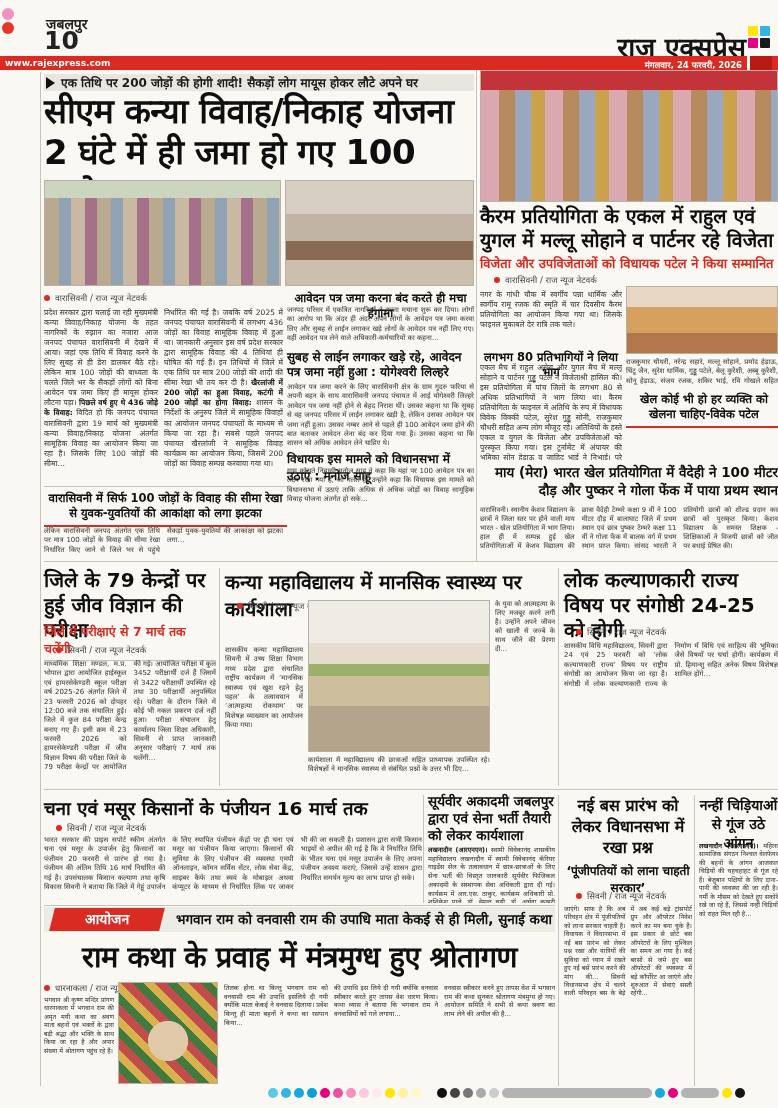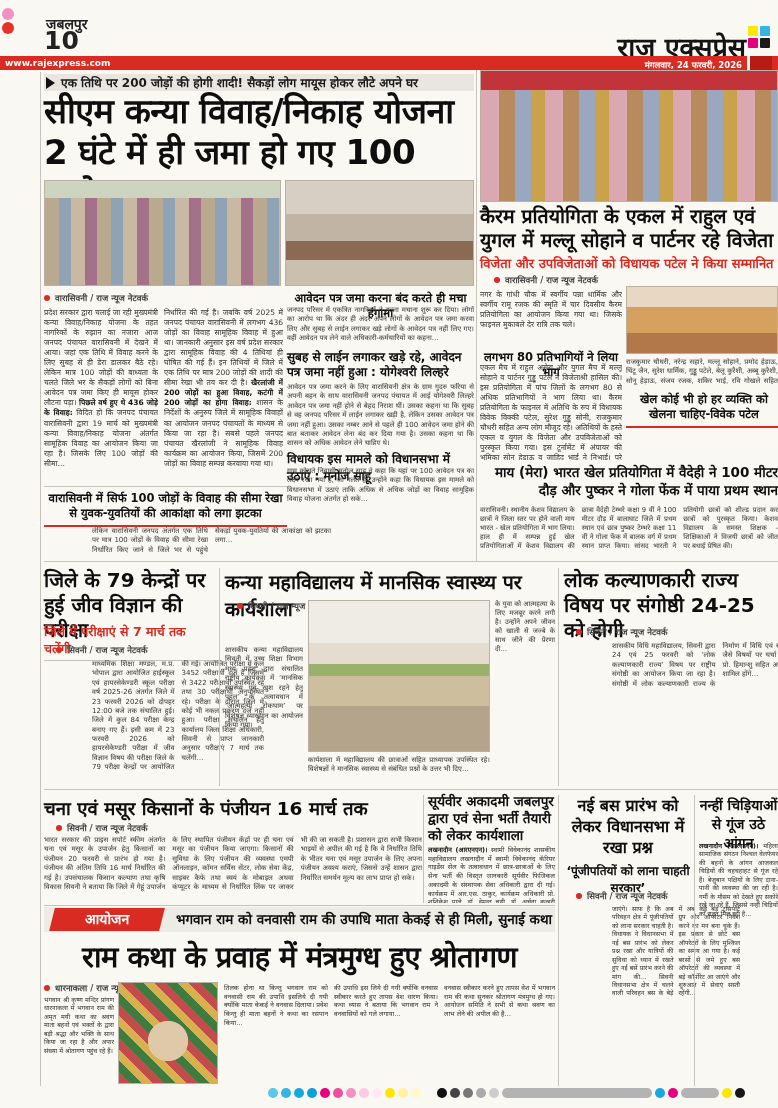--- a/index.html
+++ b/index.html
@@ -19,25 +19,25 @@
   .redtab{right:6px;top:56px;width:22px;height:14px;background:#b71c14;border-left:3px solid #faf8f3;}
   
   .kicker{left:44px;top:74px;width:430px;height:17px;background:#e9e6df;display:flex;align-items:center;gap:6px;
           font-size:12px;font-weight:700;color:#1a1a1a;padding-left:2px;box-sizing:border-box;}
   .tri{width:0;height:0;border-left:9px solid #111;border-top:6px solid transparent;border-bottom:6px solid transparent;display:inline-block;}
   
   .h-main{left:44px;top:91px;width:433px;font-size:34px;line-height:1.22;font-weight:800;color:#0e0e0e;letter-spacing:-.5px;}
   .h-blue{color:#1c3d8f;}
   .h2{font-weight:800;color:#0e0e0e;}
   .red-sub{color:#d92b21;font-weight:800;}
-  .byline{display:flex;align-items:center;gap:5px;font-size:8.5px;font-weight:700;color:#454545;}
+  .byline{display:flex;align-items:center;gap:5px;font-size:8.5px;font-weight:400;color:#454545;}
   .byline .dot{width:6px;height:6px;border-radius:50%;background:#d92b21;flex:0 0 auto;}
   .body-text{font-size:7.5px;line-height:1.34;text-align:justify;color:#333;}
   .body-text b{color:#111;}
-  .cols2{column-count:2;column-gap:7px;margin-left:48px;}
+  .cols2{column-count:2;column-gap:7px;}
   .cols3{column-count:3;column-gap:7px;}
   .boxed{font-weight:800;text-align:center;color:#101010;border-bottom:2.5px solid #d92b21;padding:3px 2px 5px;}
   .photo{border:1px solid #b9b2a4;box-sizing:border-box;}
   
   .tagband{background:#ecebe4;}
   .tag{background:#d92b21;color:#fff;font-weight:800;font-size:14px;text-align:center;line-height:23px;
        transform:skewX(-14deg);}
   .tag span{display:inline-block;transform:skewX(14deg);}
   
   .dotsrow{display:flex;align-items:center;gap:3px;}

